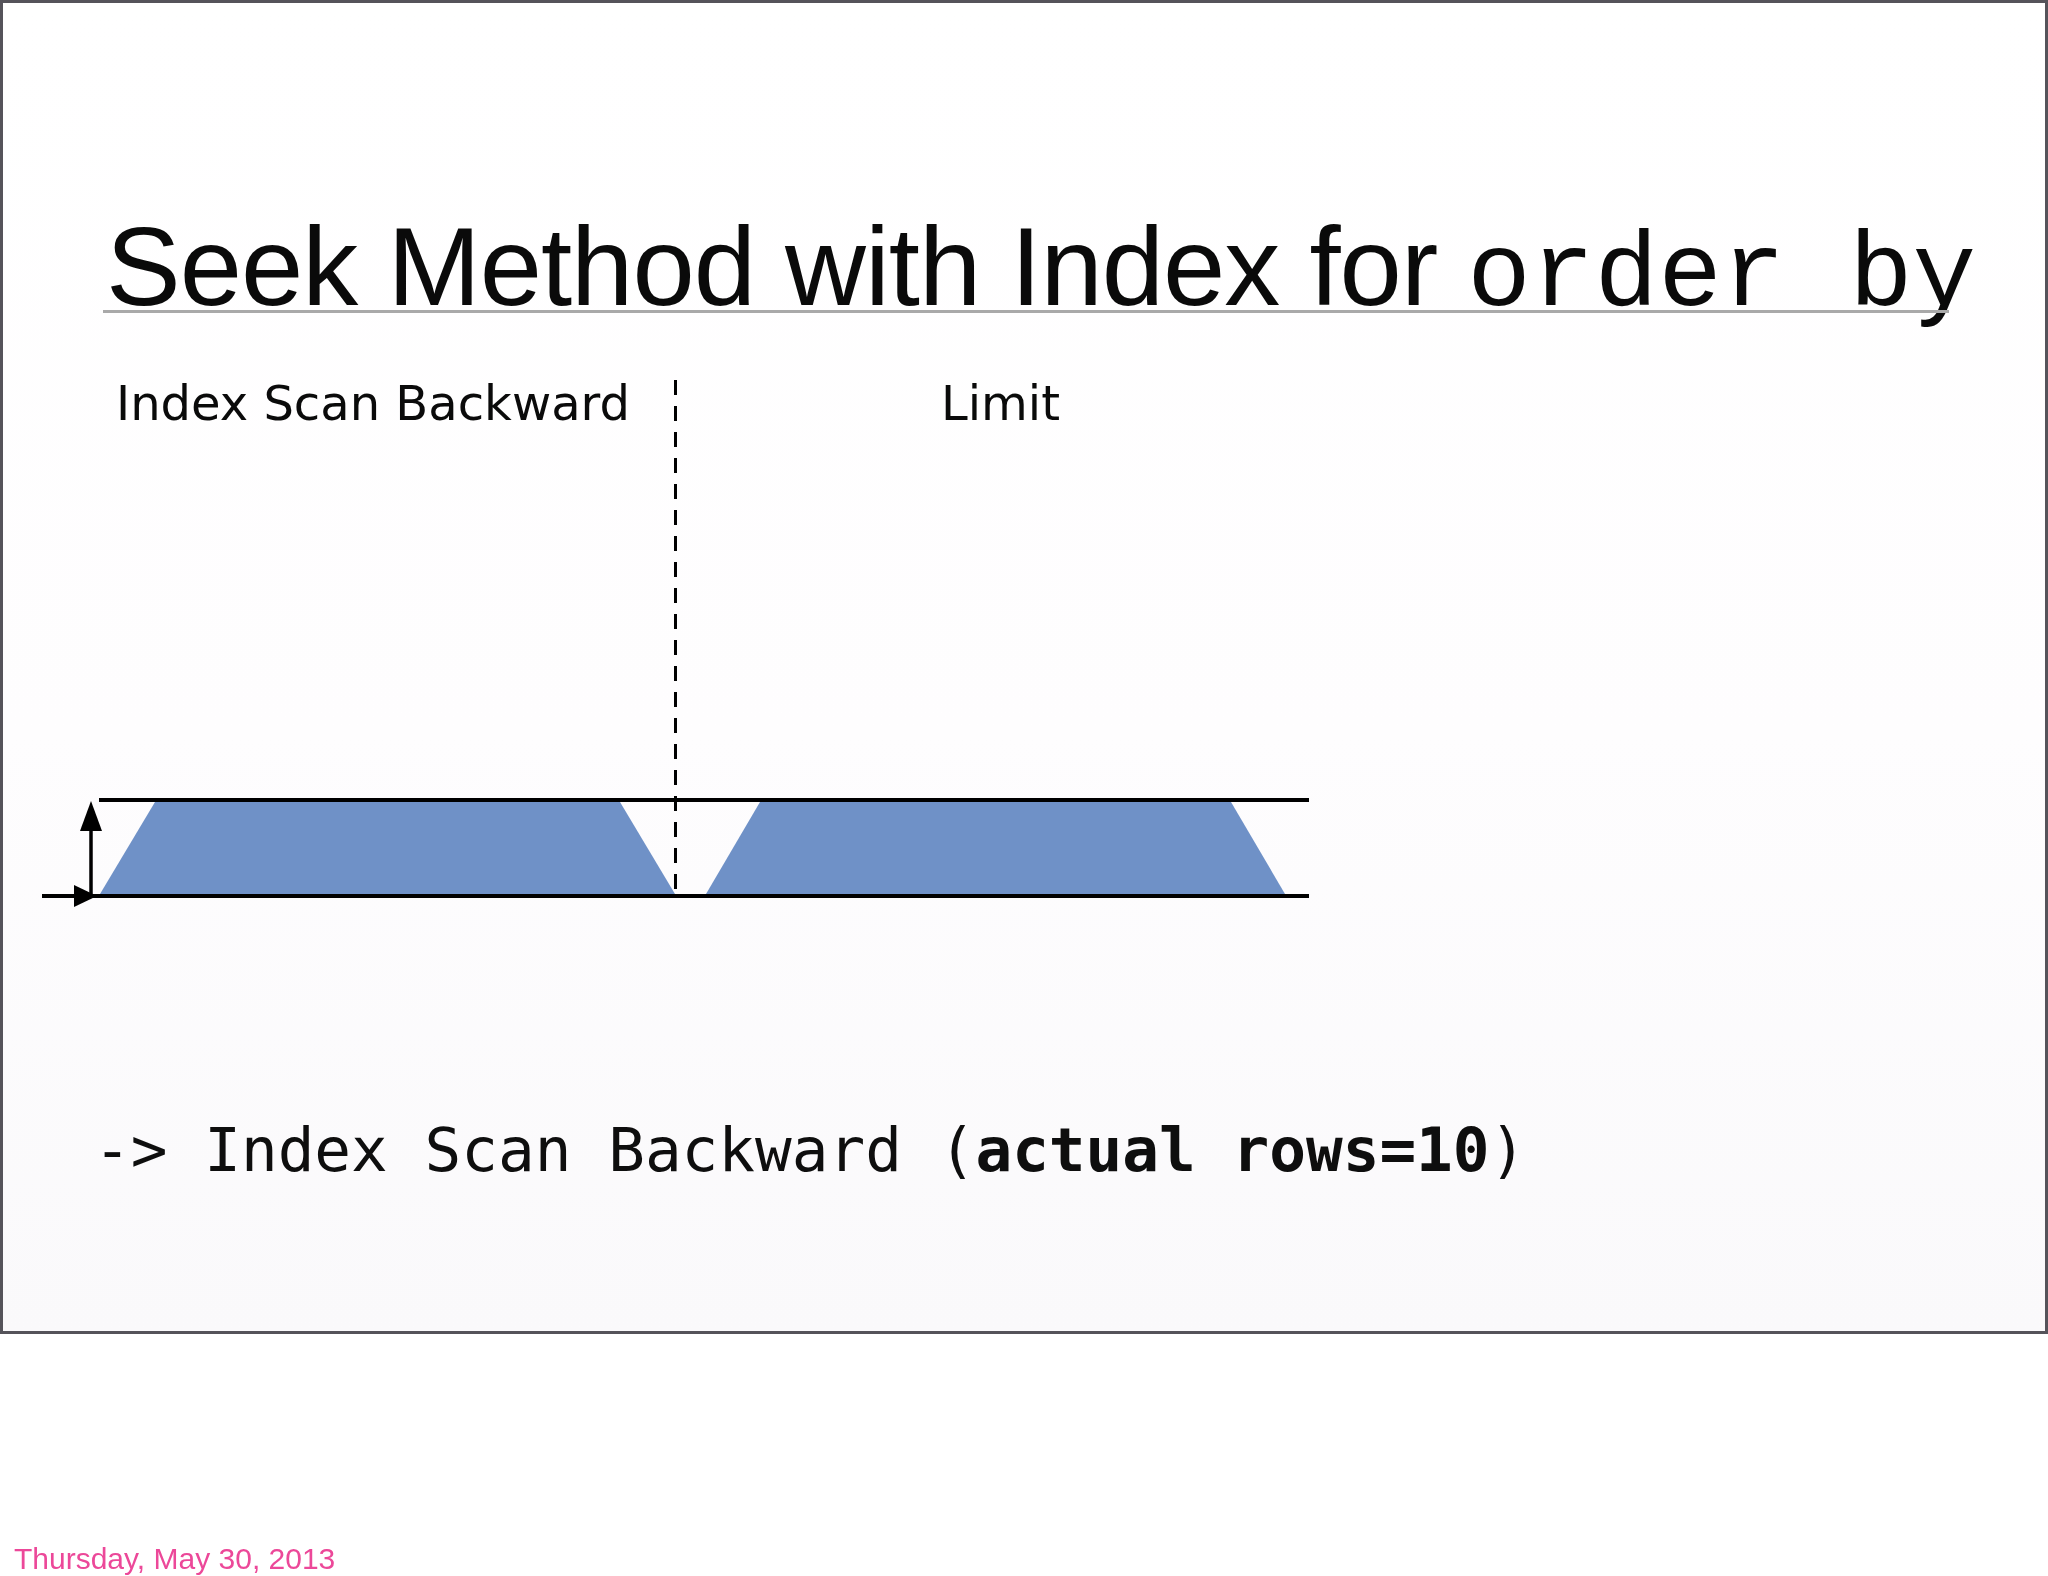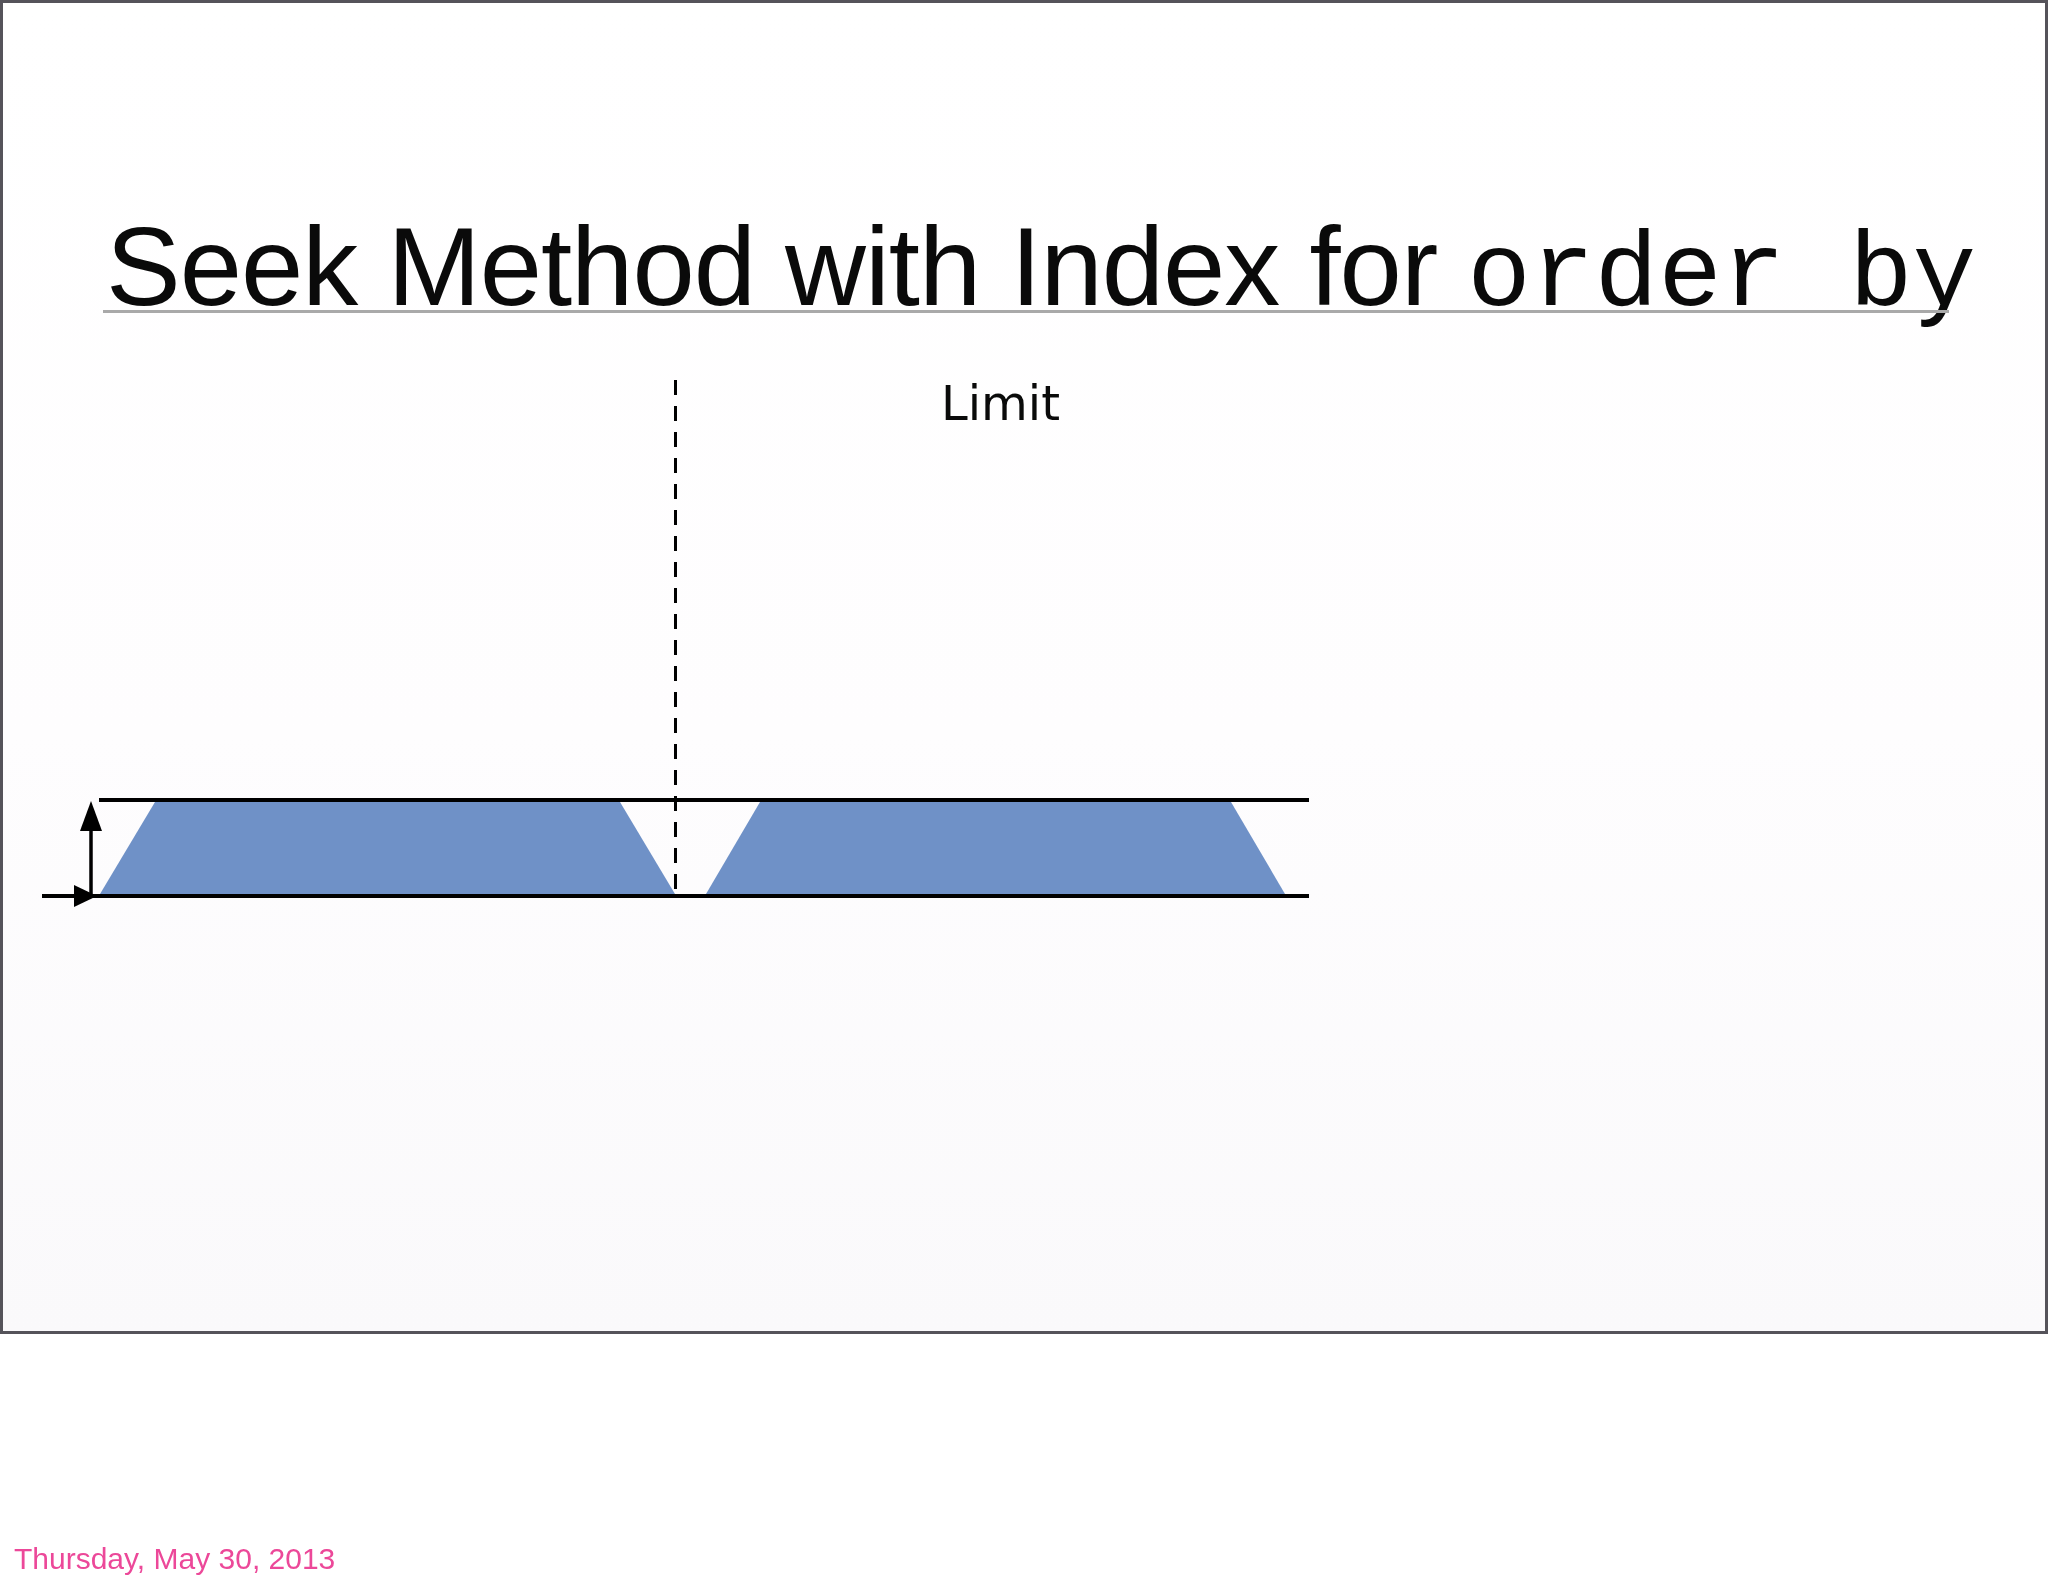--- a/index.html
+++ b/index.html
@@ -77,20 +77,21 @@
 </style>
 </head>
 <body>
 
 <div class="slide-frame">
 
   <h1 class="slide-title"><span>Seek Method with Index for </span><span class="title-code">order by</span></h1>
 
   <div class="title-rule"></div>
 
+  <div class="diagram-label label-left">Index Scan Backward</div>
 
   <div class="diagram-label label-right">Limit</div>
 
   <svg class="diagram-svg" width="1400" height="560" viewBox="0 370 1400 560">
 
     <line x1="672.5" y1="377" x2="672.5" y2="897" stroke-width="3" stroke-dasharray="15 11" stroke="#000000"></line>
 
     <polygon points="152,799 617,799 672,891 97,891" fill="#6F91C7"></polygon>
 
     <polygon points="757,799 1228,799 1282,891 703,891" fill="#6F91C7"></polygon>
@@ -100,17 +101,18 @@
     <line x1="39" y1="893" x2="1306" y2="893" stroke-width="4" stroke="#000000"></line>
 
     <line x1="88" y1="820" x2="88" y2="891" stroke-width="3.5" stroke="#000000"></line>
 
     <polygon points="88,798 77,828 99,828" fill="#000000"></polygon>
 
     <polygon points="94,893 71,882 71,904" fill="#000000"></polygon>
   </svg>
 
   <div class="code-block">
+    <div class="code-line"><span>-&gt; Index Scan Backward (</span><span class="code-bold">actual rows=10</span><span>)</span></div>
   </div>
 
 </div>
 
 <div class="footer-date">Thursday, May 30, 2013</div>
 
 </body></html>

